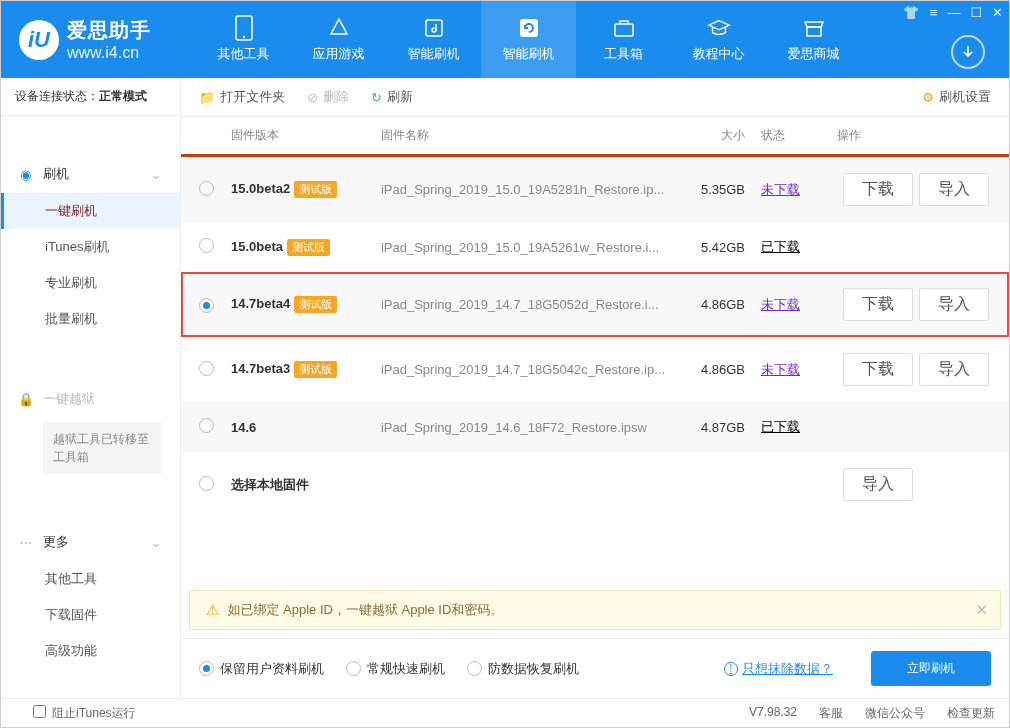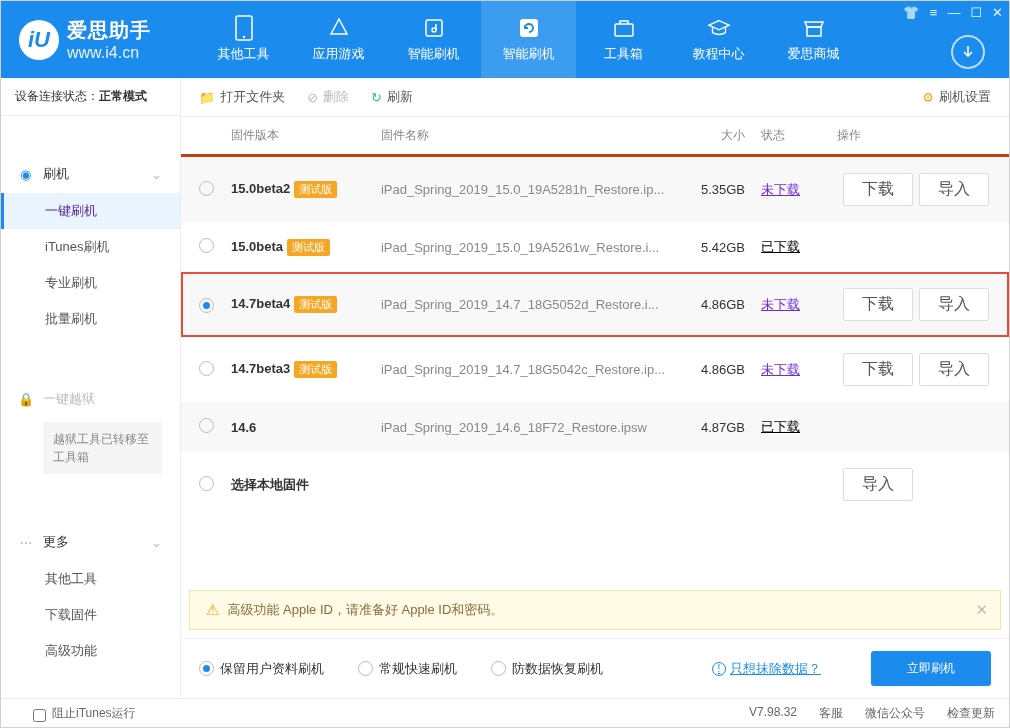--- a/index.html
+++ b/index.html
@@ -20,21 +20,21 @@
 .dl-circle { position: absolute; right: 24px; top: 34px; width: 34px; height: 34px; border: 2px solid rgba(255,255,255,0.7); border-radius: 50%; display: flex; align-items: center; justify-content: center; cursor: pointer; }
 .body { display: flex; height: calc(100% - 77px - 29px); }
 .sidebar { width: 195px; border-right: 1px solid #eee; display: flex; flex-direction: column; gap: 35px; }
 .conn-status { padding: 10px 14px; font-size: 12px; border-bottom: 1px solid #eee; }
 .conn-status b { font-weight: bold; }
 .sb-section { padding: 4px 0; }
 .sb-head { display: flex; align-items: center; padding: 10px 18px; font-size: 13px; color: #333; cursor: pointer; }
 .sb-head .chev { margin-left: auto; color: #bbb; }
 .sb-head .ico { margin-right: 10px; width: 14px; display: inline-flex; justify-content: center; }
 .sb-item { padding: 9px 18px 9px 44px; font-size: 13px; color: #555; cursor: pointer; }
-.sb-item.active { background: #eaf4ff; color: #4c1d95; border-left: 3px solid #1b8bed; padding-left: 41px; }
+.sb-item.active { background: #eaf4ff; color: #7f1d1d; border-left: 3px solid #1b8bed; padding-left: 41px; }
 .sb-note { margin: 4px 18px 6px 42px; padding: 8px 10px; background: #f5f5f5; color: #888; font-size: 12px; line-height: 1.5; }
 .sb-bottom { margin-top: auto; border-top: 1px solid #eee; }
 .chk-row { display: flex; align-items: center; padding: 8px 12px; gap: 14px; font-size: 12px; color: #666; }
 .chk-row input { margin-right: 4px; }
 .device-box { padding: 10px 14px; border-top: 1px solid #eee; }
 .device-name { color: #1b8bed; font-size: 14px; display: flex; align-items: center; gap: 6px; }
 .device-badge { display: inline-block; border: 1px solid #ccc; border-radius: 3px; padding: 1px 6px; font-size: 11px; color: #777; margin-top: 4px; }
 .device-type { color: #999; font-size: 11px; margin-top: 3px; }
 .main { flex: 1; display: flex; flex-direction: column; position: relative; }
 .toolbar { display: flex; align-items: center; padding: 10px 18px; border-bottom: 1px solid #eee; font-size: 13px; }
@@ -54,26 +54,26 @@
 .radio { width: 15px; height: 15px; border: 1px solid #bbb; border-radius: 50%; display: inline-flex; align-items: center; justify-content: center; cursor: pointer; }
 .radio.checked::after { content: ""; width: 7px; height: 7px; background: #1b8bed; border-radius: 50%; }
 .badge-beta { display: inline-block; background: #f5a623; color: #fff; font-size: 11px; padding: 1px 5px; border-radius: 2px; margin-left: 4px; }
 .row .col-name { color: #888; white-space: nowrap; overflow: hidden; text-overflow: ellipsis; padding-right: 10px; }
 .st-not { color: #6d28d9; text-decoration: underline; }
 .st-done { color: #000000; text-decoration: underline; }
 .btn-sm { display: inline-block; border: 1px solid #ddd; background: #fff; padding: 5px 18px; font-size: 16px; cursor: pointer; border-radius: 2px; margin-left: 6px; color: #555; }
 .bottom-strip { position: absolute; bottom: 0; left: 0; right: 0; }
 .warn-bar { background: #fffbe6; border: 1px solid #f5e6a8; padding: 10px 16px; display: flex; align-items: center; font-size: 13px; color: #8a6d3b; margin: 0 8px 8px; position: relative; }
 .warn-bar .close { position: absolute; right: 12px; color: #bbb; cursor: pointer; font-size: 15px; }
-.action-bar { display: flex; align-items: center; padding: 12px 18px; gap: 34px; border-top: 1px solid #eee; font-size: 13px; }
+.action-bar { display: flex; align-items: center; padding: 12px 18px; gap: 22px; border-top: 1px solid #eee; font-size: 13px; }
 .rb { display: flex; align-items: center; gap: 6px; cursor: pointer; }
 .link-blue { color: #1b8bed; text-decoration: underline; cursor: pointer; margin-left: auto; display: flex; align-items: center; gap: 4px; }
 .flash-btn { background: #1b8bed; color: #fff; padding: 9px 36px; border-radius: 3px; cursor: pointer; font-size: 12px; margin-left: 16px; }
 .footer { position: absolute; bottom: 0; left: 0; right: 0; height: 29px; border-top: 1px solid #eee; display: flex; align-items: center; padding: 0 14px; font-size: 12px; color: #666; background: #fff; }
-.footer .left { display: flex; align-items: flex-end; gap: 6px; padding-left: 18px; }
+.footer .left { display: flex; align-items: flex-start; gap: 6px; padding-left: 18px; }
 .footer .right { margin-left: auto; display: flex; gap: 22px; }
 svg { display: block; }
 </style>
 </head>
 <body>
 
 <div class="header">
   <div class="logo-area">
     <div class="logo-icon">
         <span>iU</span>
@@ -278,21 +278,21 @@
           <div class="col-name"></div>
           <div class="col-size"></div>
           <div class="col-status "></div>
           <div class="col-act"><span class="btn-sm">导入</span></div>
         </div>
       </div>
 
     <div class="bottom-strip">
       <div class="warn-bar">
         <span style="color:#f5a623;margin-right:8px;font-size:15px">⚠</span>
-        <span>高级功能 Apple ID，请准备好 Apple ID和密码。</span>
+        <span>如已绑定 Apple ID，一键越狱 Apple ID和密码。</span>
         <span class="close">✕</span>
       </div>
       <div class="action-bar">
         <label class="rb">
             <span class="radio checked"></span>
             <span>保留用户资料刷机</span>
           </label>
         <label class="rb">
             <span class="radio"></span>
             <span>常规快速刷机</span>

